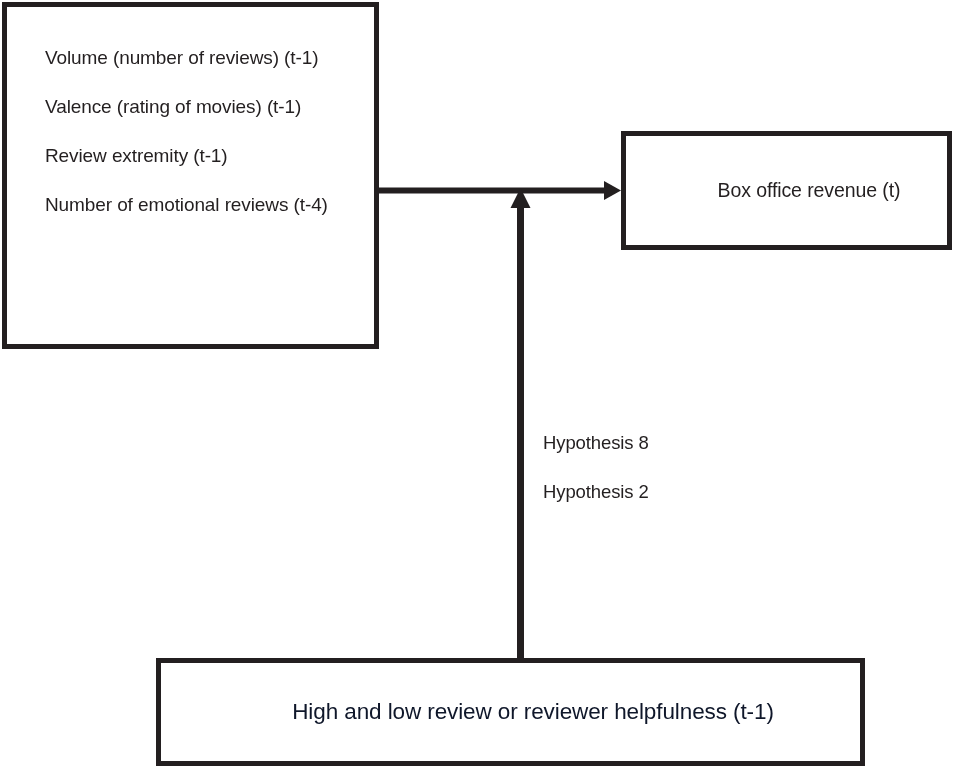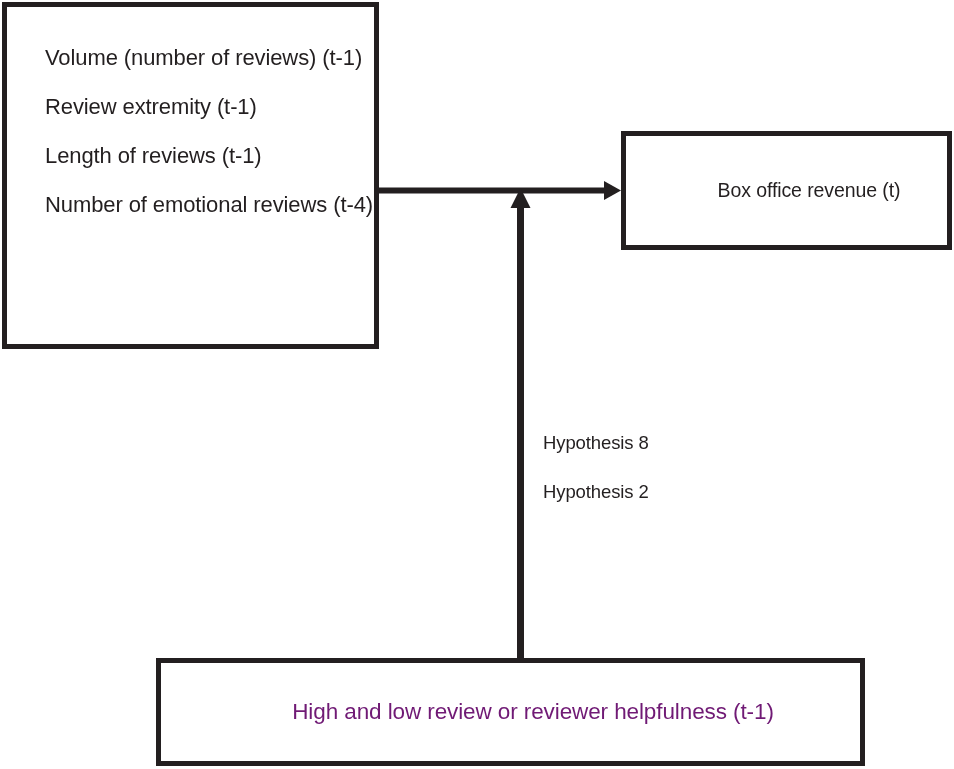--- a/index.html
+++ b/index.html
@@ -29,21 +29,21 @@
 
   
   #antecedents-box {
     left: 2px;
     top: 2px;
     width: 377px;
     height: 347px;
     padding: 26px 0 0 38px;
   }
   .antecedent-item {
-    font-size: 22px;
+    font-size: 19px;
     line-height: 49px;
     color: #231f20;
     white-space: nowrap;
     letter-spacing: -0.1px;
   }
 
   
   #outcome-box {
     left: 621px;
     top: 131px;
@@ -65,21 +65,21 @@
     left: 156px;
     top: 658px;
     width: 709px;
     height: 108px;
     display: flex;
     align-items: center;
     justify-content: center;
   }
   #moderator-label {
     font-size: 22.5px;
-    color: #701a75;
+    color: #0f172a;
     white-space: nowrap;
     letter-spacing: -0.1px;
   }
 
   
   #connector-layer {
     position: absolute;
     left: 0;
     top: 0;
     width: 954px;
@@ -102,22 +102,22 @@
     letter-spacing: -0.1px;
   }
 </style>
 </head>
 <body>
 
 <div id="diagram-canvas">
 
   <div class="node-box" id="antecedents-box">
     <div class="antecedent-item">Volume (number of reviews) (t-1)</div>
+    <div class="antecedent-item">Valence (rating of movies) (t-1)</div>
     <div class="antecedent-item">Review extremity (t-1)</div>
-    <div class="antecedent-item">Length of reviews (t-1)</div>
     <div class="antecedent-item">Number of emotional reviews (t-4)</div>
   </div>
 
   <div class="node-box" id="outcome-box">
     <span id="outcome-label">Box office revenue (t)</span>
   </div>
 
   <div class="node-box" id="moderator-box">
     <span id="moderator-label">High and low review or reviewer helpfulness (t-1)</span>
   </div>

